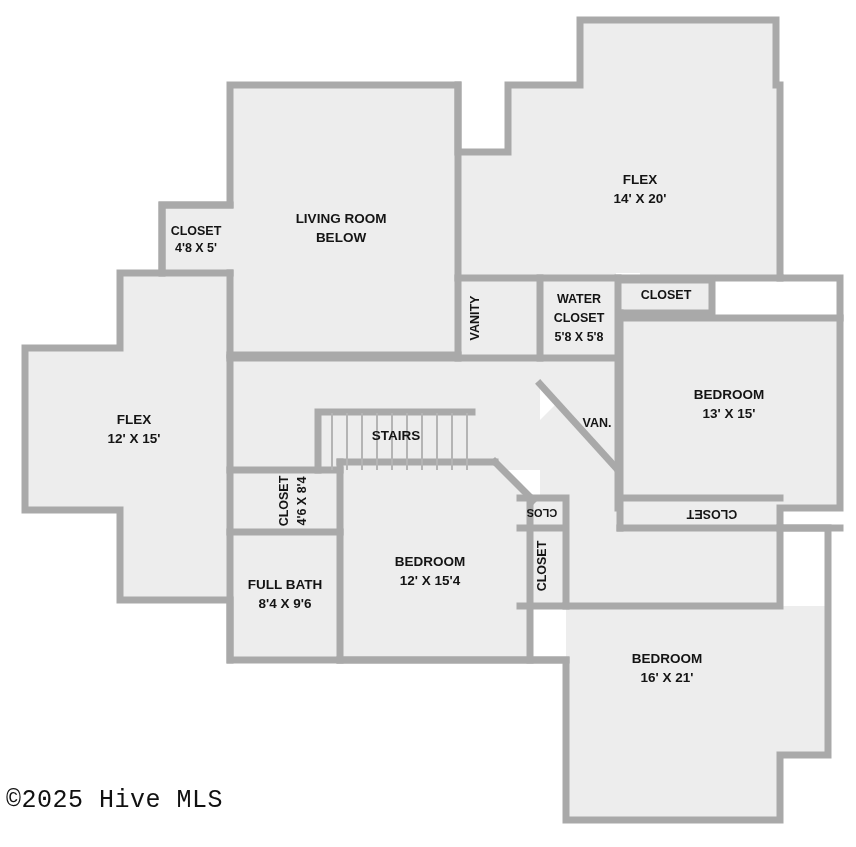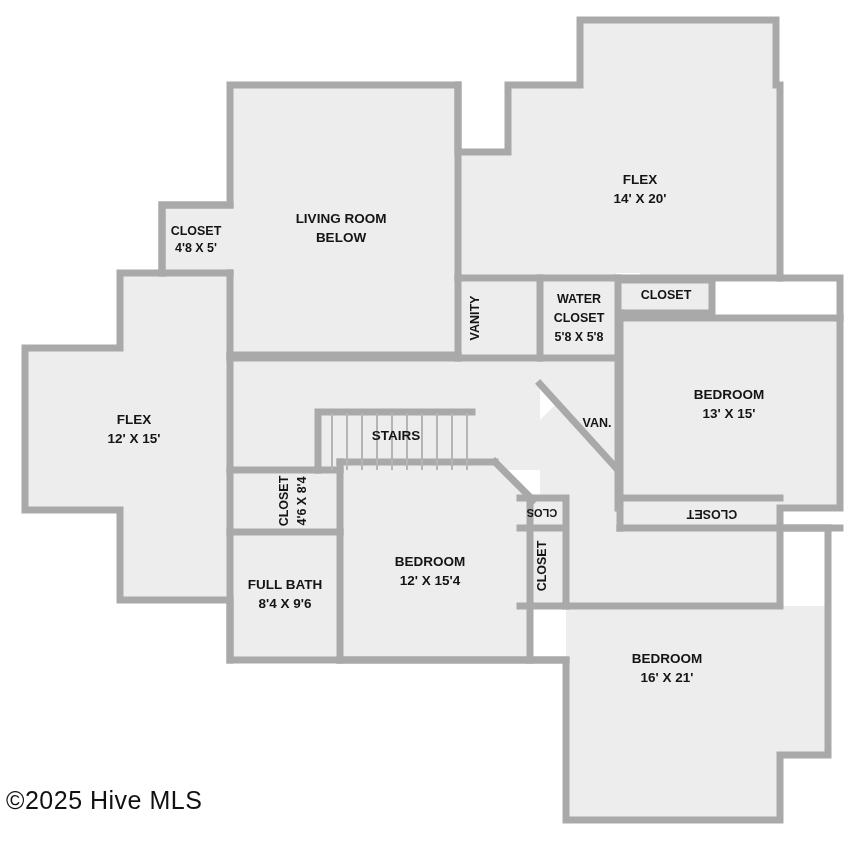--- a/index.html
+++ b/index.html
@@ -17,21 +17,21 @@
     font-weight:700;
     fill:#141414;
     text-anchor:middle;
     dominant-baseline:middle;
   }
   .lbl-room{font-size:13.5px;}
   .lbl-small{font-size:12.5px;}
   .lbl-tiny{font-size:11px;}
   .copyright{
     position:absolute;left:6px;top:786px;
-    font-family:Liberation Sans, sans-serif;
+    font-family:Liberation Mono, monospace;
     font-size:25px;
     color:#111;
     letter-spacing:0.5px;
     white-space:nowrap;
   }
 </style>
 </head>
 <body>
 
 <div id="plan-root">

